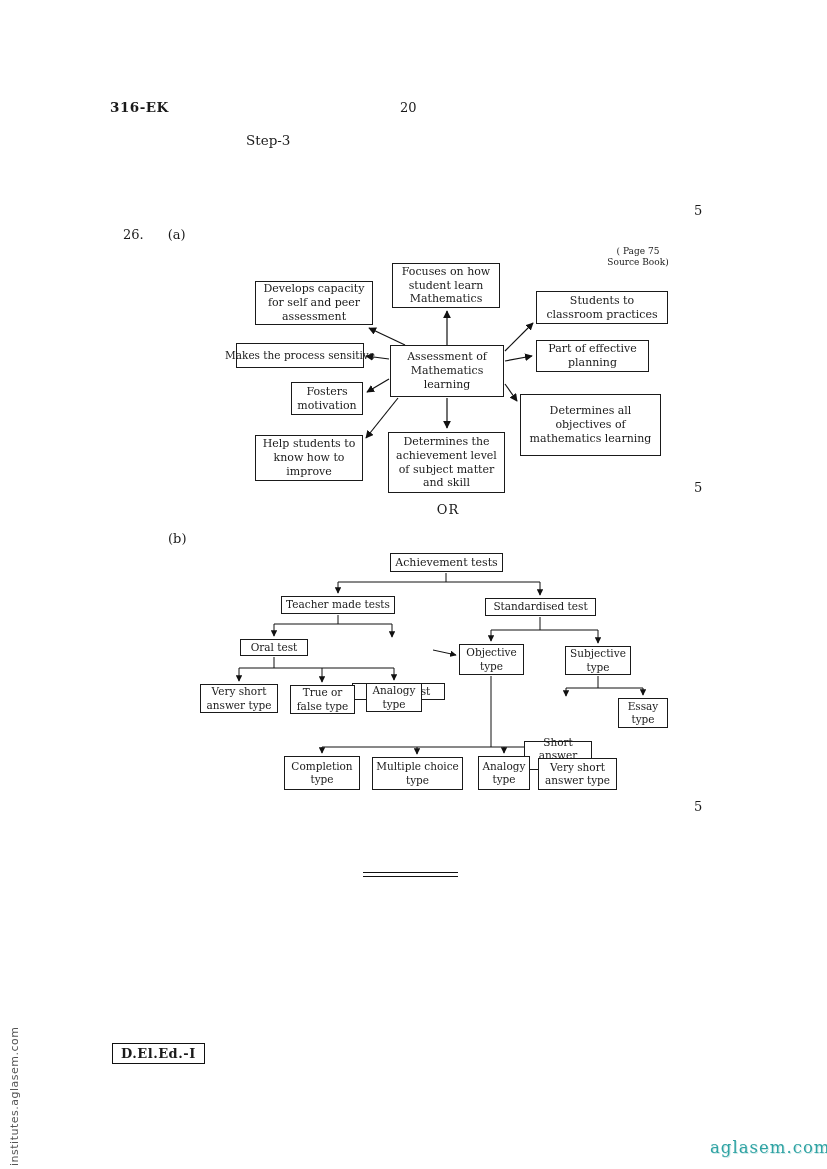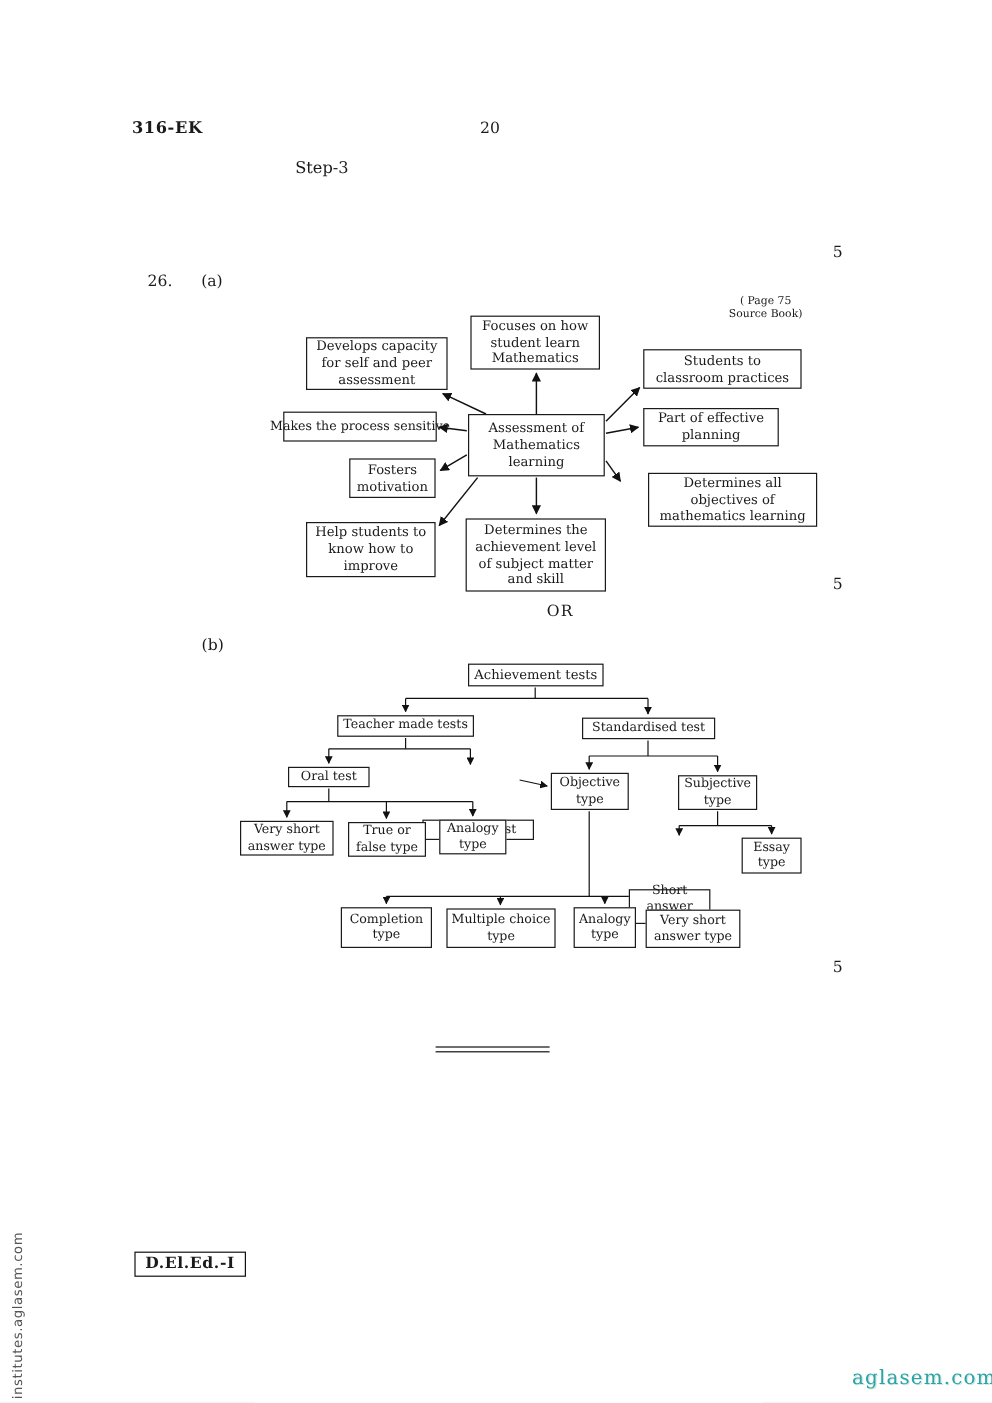--- a/index.html
+++ b/index.html
@@ -15,39 +15,39 @@
   
   .step-label{left:200px;top:132px;font-size:13.5px;margin-left:46px;}
   .step-text{left:200px;top:154px;width:506px;font-size:13.5px;line-height:23px;text-align:justify;letter-spacing:.2px;word-spacing:2px;}
   .marks{font-size:13px;}
   .marks-step{left:694px;top:203px;}
   .marks-a{left:694px;top:480px;}
   .marks-b{left:694px;top:799px;}
   .qrow{left:123px;top:227px;font-size:13px;}
   .qrow .qa{margin-left:24px;}
   .part-b{left:168px;top:531px;font-size:13px;}
-  .or-label{left:418px;top:502px;width:60px;text-align:right;font-size:13px;letter-spacing:1px;}
+  .or-label{left:418px;top:502px;width:60px;text-align:center;font-size:13px;letter-spacing:1px;}
   
   .dbox{
     position:absolute;border:1.2px solid #1a1a1a;background:#fff;
     display:flex;align-items:center;justify-content:center;text-align:center;
     font-size:11px;line-height:1.25;padding:1px 3px;box-sizing:border-box;
   }
   .small{font-size:10.5px;}
   .nowrap{white-space:nowrap;}
   
   .a-focuses{left:392px;top:263px;width:108px;height:45px;}
   .a-source{left:598px;top:246px;width:80px;text-align:center;font-size:9px;line-height:11px;}
   .a-develops{left:255px;top:281px;width:118px;height:44px;}
   .a-central{left:536px;top:291px;width:132px;height:33px;}
   .a-makes{left:236px;top:343px;width:128px;height:25px;font-size:10.5px;white-space:nowrap;}
   .a-part{left:536px;top:340px;width:113px;height:32px;}
   .a-center{left:390px;top:345px;width:114px;height:52px;}
   .a-fosters{left:291px;top:382px;width:72px;height:33px;}
-  .a-detall{left:520px;top:394px;width:141px;height:45px;margin-left:20px;}
+  .a-detall{left:520px;top:394px;width:141px;height:62px;}
   .a-help{left:255px;top:435px;width:108px;height:46px;}
   .a-detach{left:388px;top:432px;width:117px;height:61px;}
   
   .b-root{left:390px;top:553px;width:113px;height:19px;}
   .b-teacher{left:281px;top:596px;width:114px;height:18px;}
   .b-standard{left:485px;top:598px;width:111px;height:18px;}
   .b-oral{left:240px;top:639px;width:68px;height:17px;}
   .b-written{left:352px;top:640px;width:93px;height:17px;margin-top:43px;}
   .b-objective{left:459px;top:644px;width:65px;height:31px;}
   .b-subjective{left:565px;top:646px;width:66px;height:29px;}

